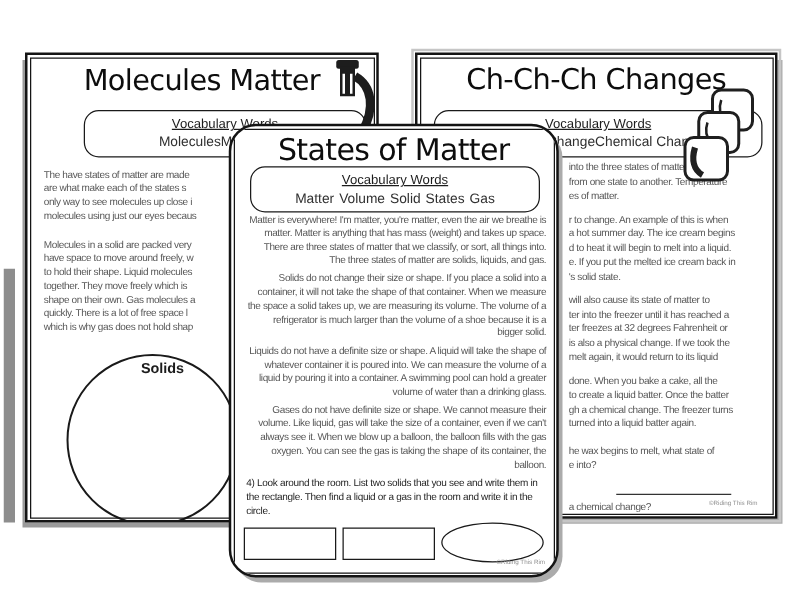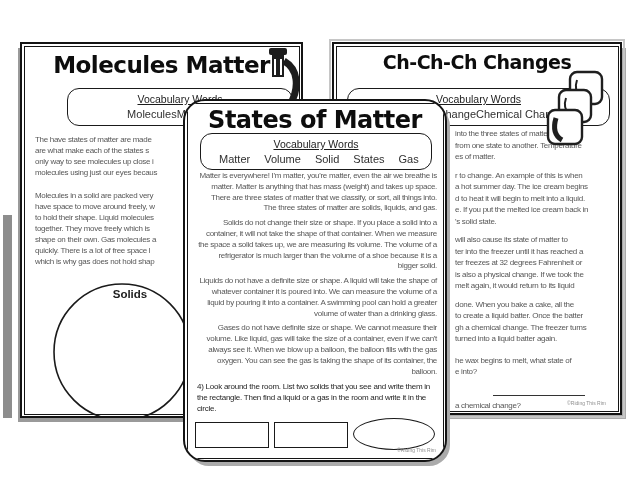--- a/index.html
+++ b/index.html
@@ -9,33 +9,33 @@
 
   .edge-strip { position:absolute; left:3px; top:215px; width:9px; height:203px; background:#8d8d8d; z-index:0; }
 
   .page { position:absolute; background:#ffffff; border:2.5px solid #141414; box-sizing:border-box; overflow:hidden; }
   .page::after { content:""; position:absolute; inset:1.5px; border:1.2px solid #141414; pointer-events:none; }
 
   .page-left   { left:20px;  top:42px; width:283px; height:376px; z-index:1; box-shadow:-3px 5px 0 -1px #9a9a9a; }
   .page-center { left:183px; top:99px; width:264px; height:363px; z-index:3; box-shadow:4px 5px 0 -1px #ababab;border-radius:22px; }
   .page-right  { left:332px; top:42px; width:290px; height:373px; z-index:1; outline:2px solid #c6c6c6; outline-offset:1px; box-shadow:5px 5px 0 -1px #ababab; }
 
-  .title { margin:16px; text-align:center; font-family:"DejaVu Sans", sans-serif; font-weight:700;
+  .title { margin:16px; text-align:center; font-family:"DejaVu Sans", sans-serif; font-weight:400;
            color:#0d0d0d; letter-spacing:-0.5px; white-space:nowrap; }
   .page-left  .title { font-size:23px; margin-top:8px; }
   .page-center .title { font-size:24px; margin-top:5px; }
-  .page-right .title { font-size:19px; margin-top:7px; }
+  .page-right .title { font-size:23px; margin-top:7px; }
 
   .vocab-box { position:absolute; border:1.5px solid #1a1a1a; border-radius:12px; background:#fff; text-align:center; box-sizing:border-box; }
   .page-left  .vocab-box { left:45px; top:44px; width:226px; height:38px; }
   .page-center .vocab-box { left:15px; top:32px; width:232px; height:37px; }
   .page-right .vocab-box { left:13px; top:44px; width:263px; height:38px; }
   .vocab-heading { font-size:10.5px; color:#1c1c1c; text-decoration:underline; margin-top:4px; }
   .vocab-words { display:flex; justify-content:center; font-size:11px; color:#303030; margin-top:3px; }
-  .page-center .vocab-words { justify-content:space-between; padding:0 18px; gap:14px; }
+  .page-center .vocab-words { padding:0 18px; gap:4px; }
 
   .body-text { position:absolute; font-size:8px; letter-spacing:-0.3px; line-height:11px; color:#575757; }
   .page-left  .body-text { left:13px; top:90px; width:165px; line-height:11px; }
   .page-left  .para { margin-bottom:12px; }
   .page-center .body-text { left:12px; top:70px; width:240px; line-height:10.8px; }
   .page-center .para { margin-bottom:4px;text-align:right; }
   .page-right .body-text { left:121px; top:84px; width:162px; line-height:11.5px; }
   .page-right .para { margin-bottom:7px; }
   .tline { white-space:nowrap; }
 

